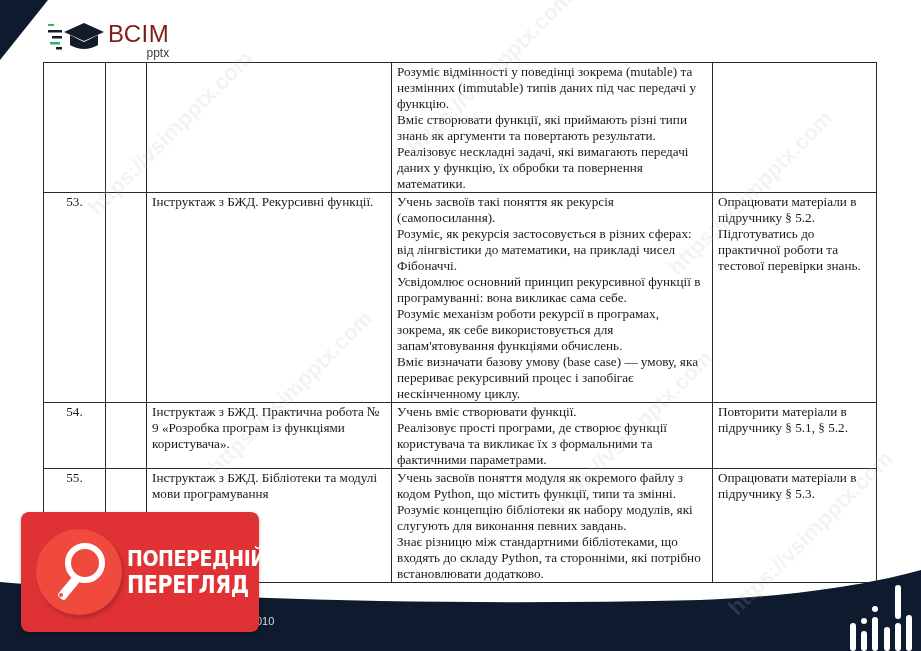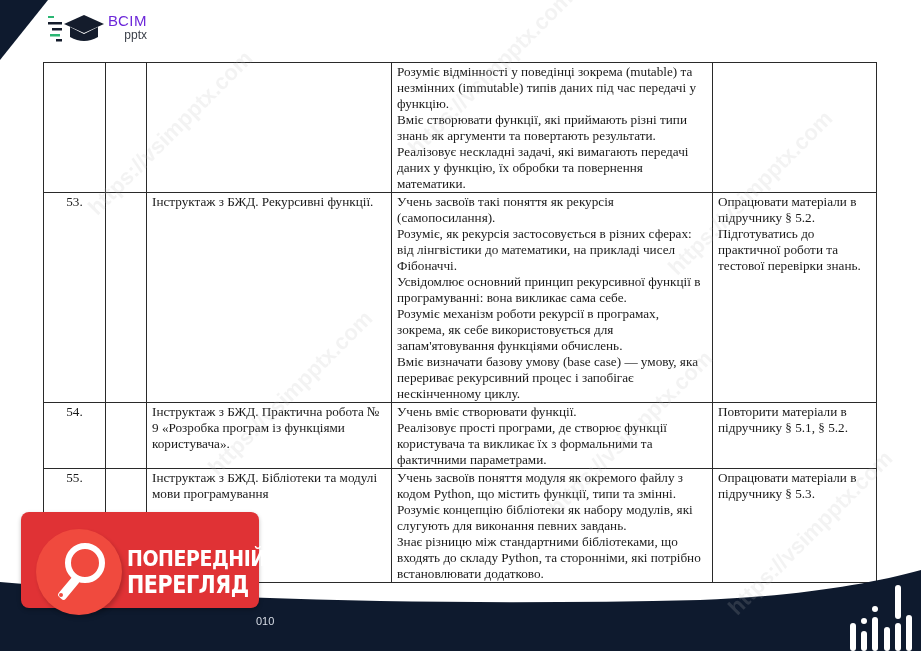--- a/index.html
+++ b/index.html
@@ -14,21 +14,21 @@
       background: #0e1a2e;
       clip-path: polygon(0 0, 100% 0, 0 100%);
     }
     .logo {
       position: absolute; left: 48px; top: 10px; display: flex; align-items: center;
     }
     .logo-mark { width: 56px; height: 34px; position: relative; }
     .logo-text { margin-left: 4px; line-height: 1; }
     .logo-title {
       font-family: "Liberation Sans", "DejaVu Sans", sans-serif;
-      font-size: 15px; color: #6d28d9; letter-spacing: 0.5px; display: block;
+      font-size: 24px; color: #7f1d1d; letter-spacing: 0.5px; display: block; margin-top: 12px;
     }
     .logo-sub {
       font-family: "Liberation Sans", "DejaVu Sans", sans-serif;
       font-size: 12px; color: #3a3f48; display: block; margin-top: 1px; text-align: right;
     }
 
     table.plan {
       position: absolute; left: 43px; top: 62px;
       border-collapse: collapse; table-layout: fixed;
       width: 833px;
@@ -51,21 +51,21 @@
       position: absolute; left: 0; top: 570px; width: 921px; height: 81px;
     }
     .page-num {
       position: absolute; left: 256px; top: 615px;
       font-family: "Liberation Sans", "DejaVu Sans", sans-serif;
       font-size: 11px; color: #d8dde6;
     }
     .bars { position: absolute; left: 848px; top: 583px; width: 70px; height: 68px; }
 
     .preview-badge {
-      position: absolute; left: 21px; top: 512px; width: 238px; height: 96px;
+      position: absolute; left: 21px; top: 512px; width: 238px; height: 120px;
       background: #e03235; border-radius: 8px;
       box-shadow: 0 2px 4px rgba(0,0,0,0.25);
     }
     .preview-circle {
       position: absolute; left: 15px; top: 17px; width: 86px; height: 86px;
       border-radius: 50%; background: #f04a3e;
       box-shadow: 2px 3px 4px rgba(0,0,0,0.2);
     }
     .preview-text {
       position: absolute; left: 106px; top: 33px; width: 130px;

